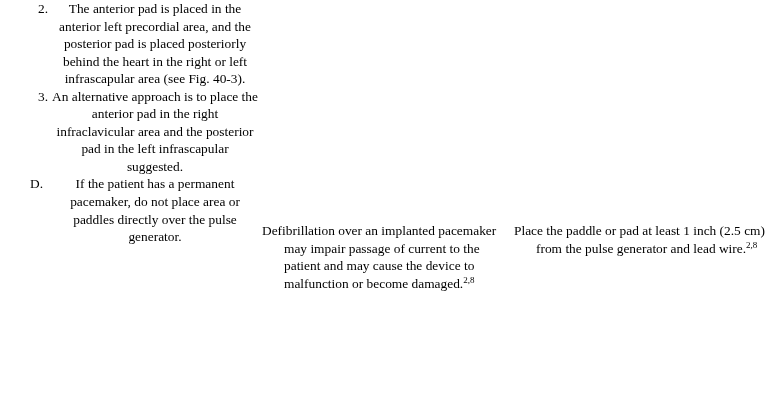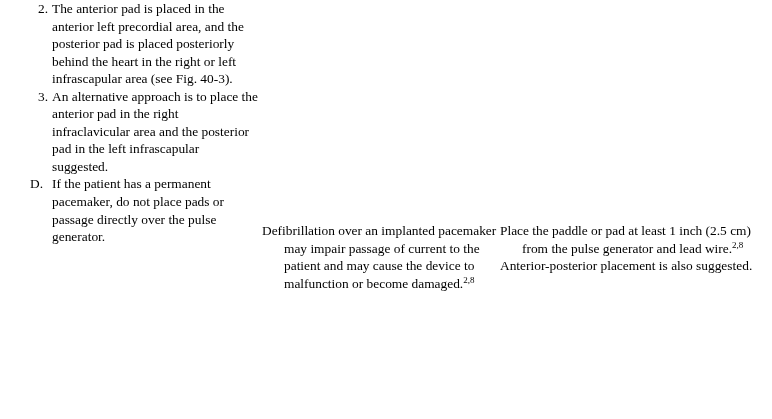--- a/index.html
+++ b/index.html
@@ -22,21 +22,21 @@
 
   
   .col {
     position: absolute;
     top: 0;
     font-size: 13.4px;
     line-height: 17.55px;
   }
   .col-1 { left: 30px;  width: 228px; }
   .col-2 { left: 262px; width: 250px; }
-  .col-3 { left: 500px; width: 256px; }
+  .col-3 { left: 514px; width: 256px; }
 
   
   .item {
     position: relative;
     padding-left: 22px;
     margin: 0;
   }
   .item .marker {
     position: absolute;
     left: 0;
@@ -46,20 +46,21 @@
   }
   .item.lettered {
     padding-left: 22px;
   }
   .item.lettered .marker {
     width: 14px;
     text-align: left;
   }
   .item .body {
     display: block;
+    text-align: center;
   }
 
   .para {
     margin: 0;
     padding-left: 22px;
     text-indent: -22px;
   }
 
   sup {
     font-size: 9px;
@@ -79,27 +80,26 @@
       <span class="body">The anterior pad is placed in the anterior left precordial area, and the posterior pad is placed posteriorly behind the heart in the right or left infrascapular area (see Fig. 40-3).</span>
     </div>
 
     <div class="item" style="margin-top:0;">
       <span class="marker">3.</span>
       <span class="body">An alternative approach is to place the anterior pad in the right infraclavicular area and the posterior pad in the left infrascapular suggested.</span>
     </div>
 
     <div class="item lettered" style="margin-top:0;">
       <span class="marker">D.</span>
-      <span class="body">If the patient has a permanent pacemaker, do not place pads or passage directly over the pulse generator.</span>
+      <span class="body">If the patient has a permanent pacemaker, do not place area or paddles directly over the pulse generator.</span>
     </div>
 
   </div>
 
   <div class="col col-2" style="padding-top:222px;">
     <p class="para"><span>Defibrillation over an implanted pacemaker may impair passage of current to the patient and may cause the device to malfunction or become damaged.</span><sup>2,8</sup></p>
   </div>
 
   <div class="col col-3" style="padding-top:222px;">
     <p class="para"><span>Place the paddle or pad at least 1 inch (2.5 cm) from the pulse generator and lead wire.</span><sup>2,8</sup></p>
-    <p class="para"><span>Anterior-posterior placement is also suggested.</span><sup></sup></p>
   </div>
 
 </div>
 
 </body></html>

